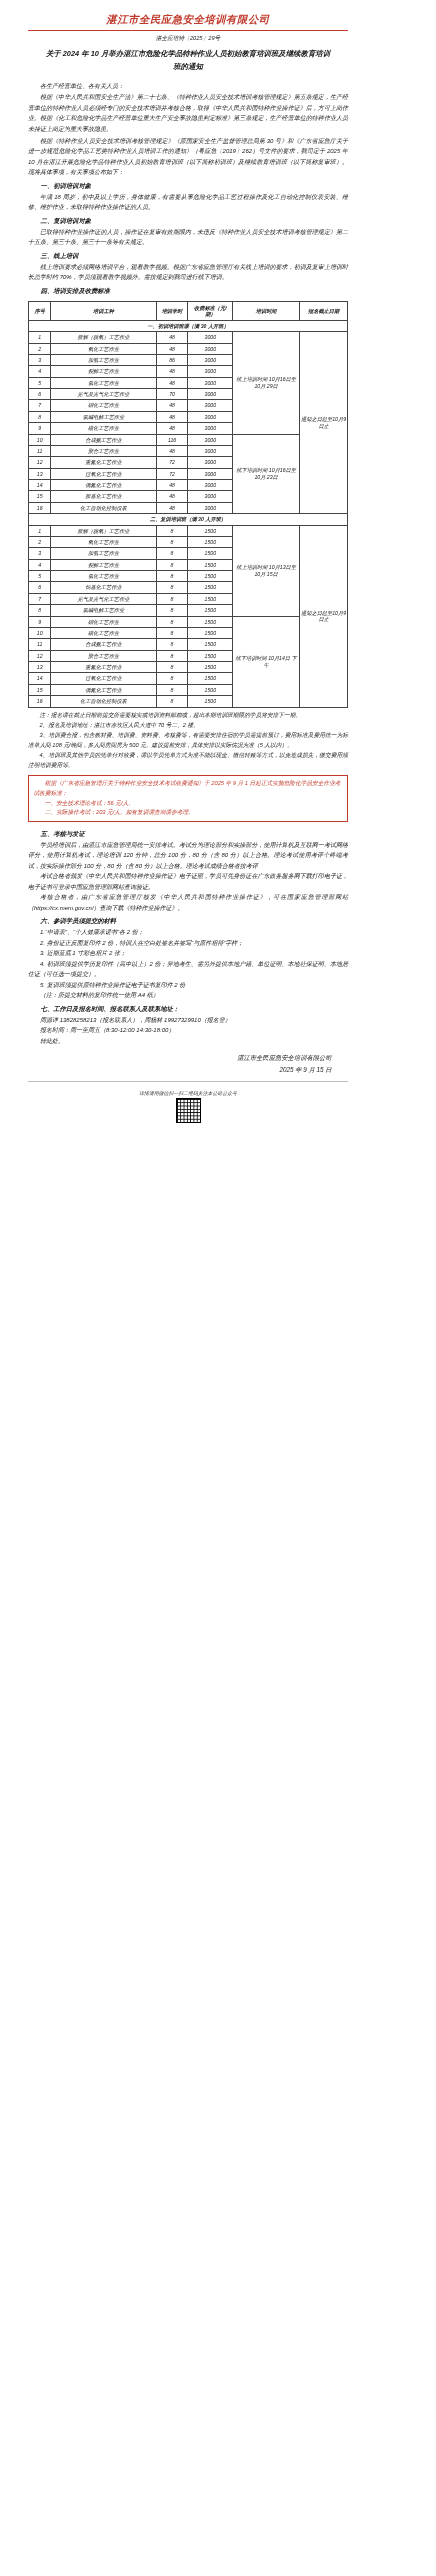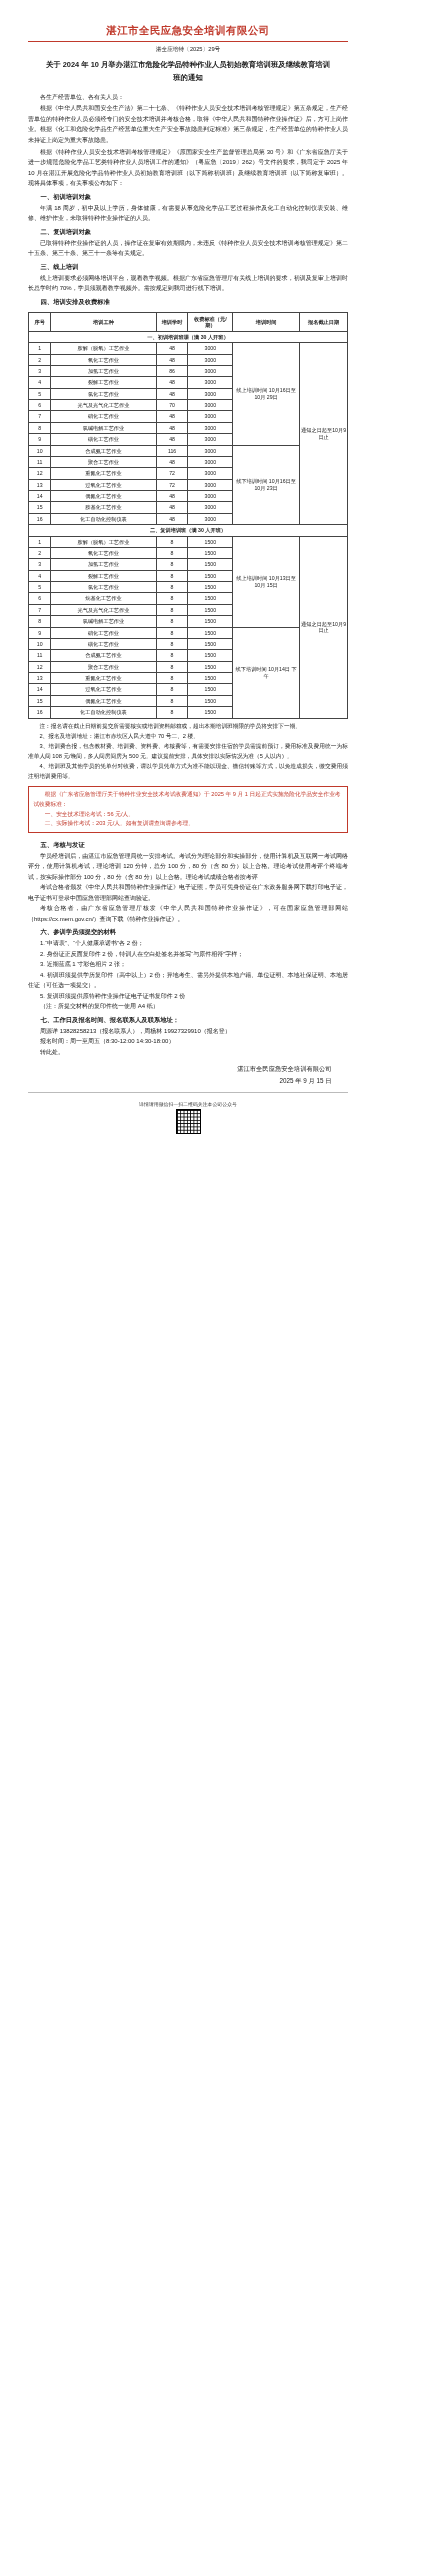--- a/index.html
+++ b/index.html
@@ -4,22 +4,23 @@
 <style>
   html,body{margin:0;padding:0;background:#ffffff;}
   body{
     font-family:"Liberation Sans","DejaVu Sans",sans-serif;
     color:#1a1a1a;
     width:436px;
   }
   .page{
     width:376px;
     box-sizing:border-box;
-    padding:24px 28px 11px 28px;
+    padding:13px 28px 11px 28px;
     position:relative;
+    font-style:italic;
   }
   .org-title{
     text-align:center;
     color:#c0392b;
     font-weight:bold;
     font-size:10.4px;
     letter-spacing:0.5px;
     padding-bottom:2.2px;
   }
   .red-rule{

